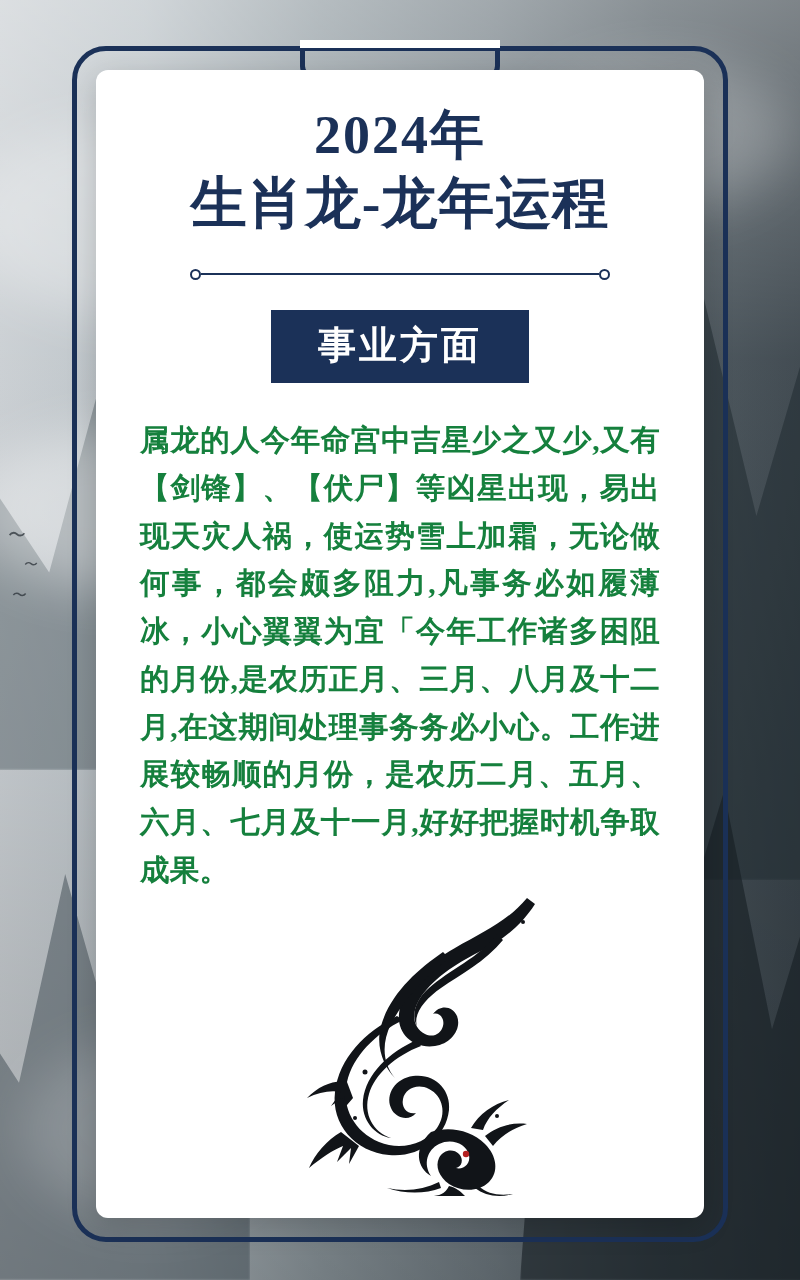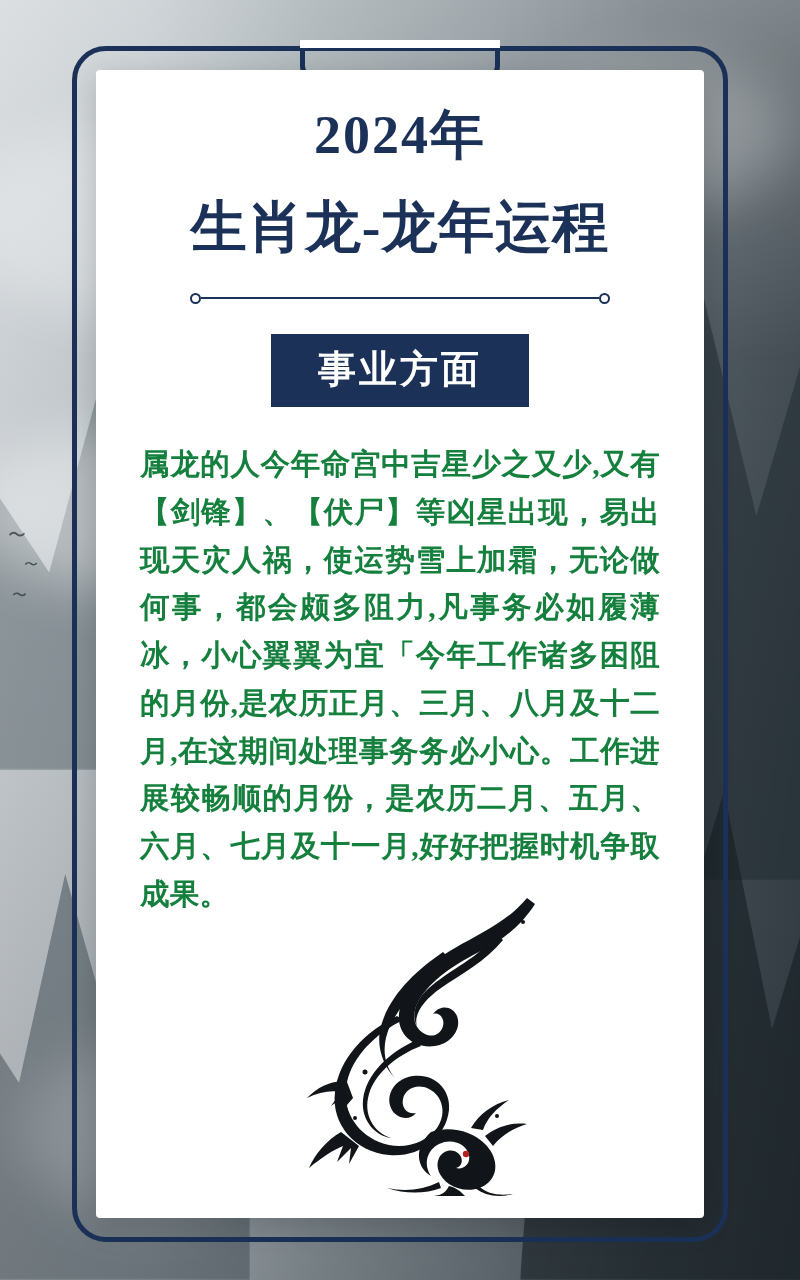--- a/index.html
+++ b/index.html
@@ -118,42 +118,42 @@
   }
 
   
   .card {
     position: absolute;
     left: 96px;
     top: 70px;
     width: 608px;
     height: 1148px;
     background: #ffffff;
-    border-radius: 4px;
+    border-radius: 12px;
     box-shadow: 0 8px 30px rgba(0,0,0,0.18);
     overflow: hidden;
   }
 
   .title-block {
     text-align: center;
     padding-top: 36px;
   }
   .title-year {
     font-size: 54px;
     font-weight: bold;
     color: #1b3158;
     letter-spacing: 2px;
     line-height: 1.1;
   }
   .title-main {
     font-size: 56px;
     font-weight: bold;
     color: #1b3158;
     letter-spacing: 1px;
-    margin-top: 32px;
+    margin-top: 8px;
     line-height: 1.1;
   }
 
   .divider {
     display: flex;
     align-items: center;
     justify-content: center;
     margin: 34px auto 0;
     width: 420px;
   }

